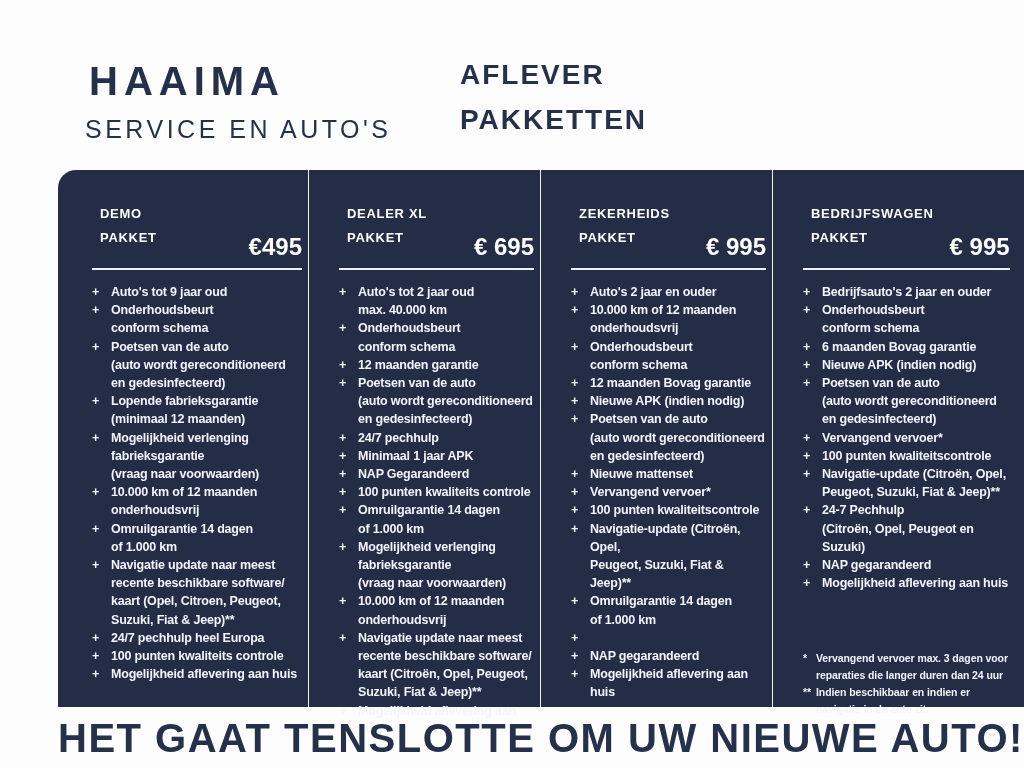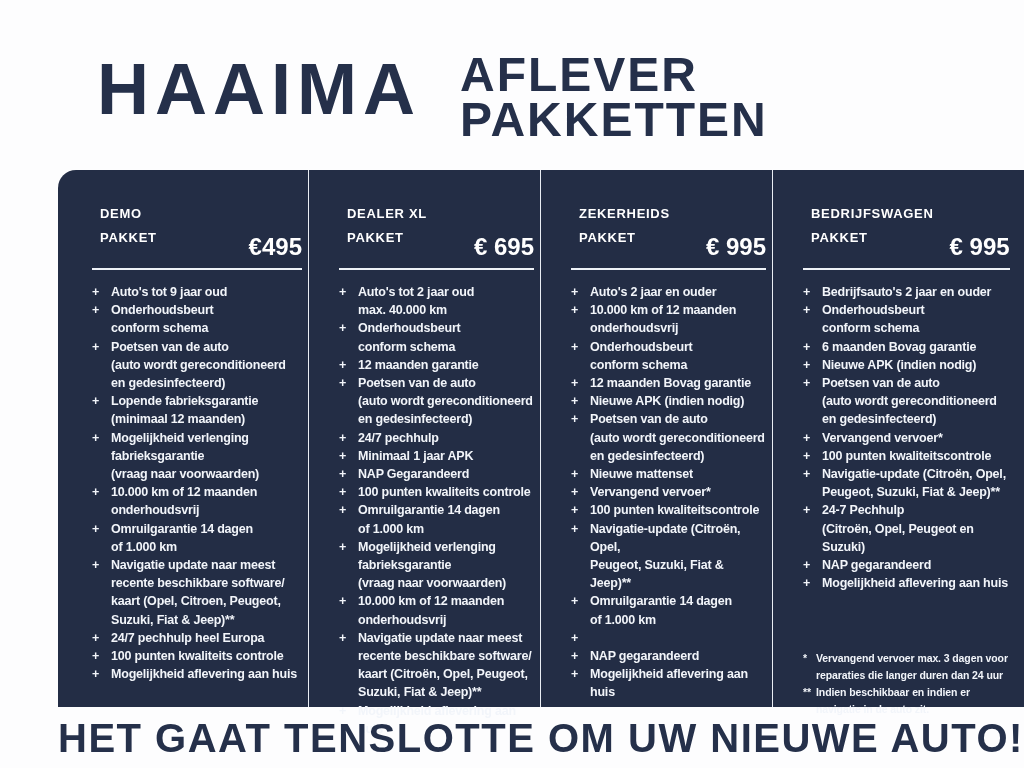--- a/index.html
+++ b/index.html
@@ -6,24 +6,24 @@
   body{
     width:1024px;height:768px;
     font-family:"Liberation Sans", sans-serif;
     background:#fdfdfe;
     -webkit-font-smoothing:antialiased;
   }
   .page{position:relative;width:1024px;height:768px;overflow:hidden;background:var(--page-bg,#fdfdfe);}
 
   
   .logo-block{position:absolute;left:85px;top:48px;color:var(--ink,#25304a);}
-  .logo-title{font-size:72px;font-weight:bold;letter-spacing:6px;line-height:58px;margin:12px;}
+  .logo-title{font-size:40px;font-weight:bold;letter-spacing:6px;line-height:58px;margin:4px;}
   .logo-subtitle{font-size:25px;font-weight:400;letter-spacing:3.5px;line-height:30px;margin-top:2px;color:var(--ink,#25304a);}
   .page-title{position:absolute;left:460px;top:52px;color:var(--ink,#25304a);
-    font-size:48px;font-weight:bold;letter-spacing:2px;line-height:45px;white-space:pre-line;margin:0;}
+    font-size:28px;font-weight:bold;letter-spacing:2px;line-height:45px;white-space:pre-line;margin:0;}
 
   
   .panel{
     position:absolute;left:58px;top:170px;right:0;height:537px;
     background:var(--panel,#232d45);
     border-radius:18px 0 0 0;
     display:flex;box-sizing:border-box;
     color:var(--panel-text,#f2f5fa);
   }
   .pkg-col{box-sizing:border-box;padding:24px 6px 0 30px;}
@@ -55,20 +55,21 @@
     color:var(--ink,#25304a);font-size:40px;font-weight:bold;letter-spacing:1.5px;white-space:nowrap;}
 </style>
 </head>
 <body>
 
 <div class="page">
 
   <header>
     <div class="logo-block">
       <h1 class="logo-title">HAAIMA</h1>
+      <div class="logo-subtitle">SERVICE EN AUTO'S</div>
     </div>
     <h1 class="page-title">AFLEVER
 PAKKETTEN</h1>
   </header>
 
   <main class="panel" id="packages">
       <section class="pkg-col">
         <div class="pkg-head">
           <h2 class="pkg-name">DEMO
 PAKKET</h2>

